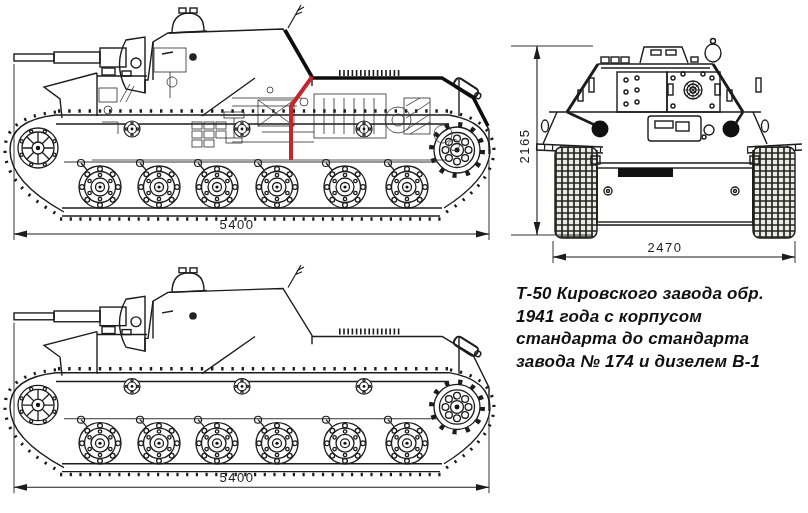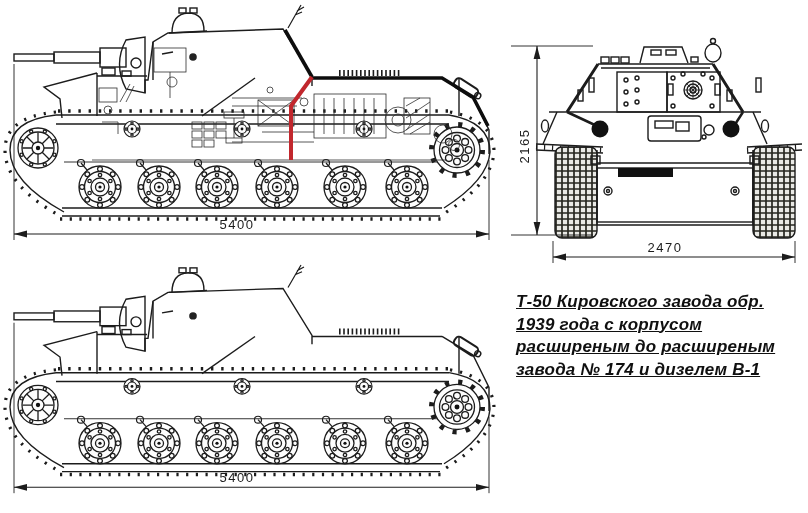--- a/index.html
+++ b/index.html
@@ -6,23 +6,23 @@
   .page{
     position:relative;width:808px;height:513px;background:#ffffff;
     overflow:hidden;font-family:"Liberation Sans",sans-serif;
   }
   .page svg{position:absolute;display:block;}
   .v-defs{width:0;height:0;position:absolute;}
   .v-top{left:2px;top:2px;}
   .v-front{left:505px;top:0px;}
   .v-bottom{left:2px;top:262px;}
   .caption{
-    position:absolute;left:516px;top:291px;width:292px;
+    position:absolute;left:516px;top:283px;width:292px;
     font-size:17px;line-height:22.5px;font-weight:700;font-style:italic;
-    color:#101010;letter-spacing:.2px;text-decoration:underline;
+    color:#101010;letter-spacing:.2px;
   }
   .dim-text{
     font-family:"Liberation Sans",sans-serif;font-size:13px;letter-spacing:1.5px;
     fill:#1c1c1c;
   }
 </style>
 </head>
 <body>
 
 <div class="page">
@@ -329,18 +329,18 @@
       <path d="M12,62 L12,236 M487,158 L487,236"></path>
       <path d="M12,230 L487,230" stroke-width="1.1"></path>
       <polygon points="12,230 25,226.5 25,233.5" fill="#1c1c1c" stroke="none"></polygon>
       <polygon points="487,230 474,226.5 474,233.5" fill="#1c1c1c" stroke="none"></polygon>
       <text class="dim-text" x="235" y="225" text-anchor="middle" stroke="none">5400</text>
     </g>
   </svg>
 
   <div class="caption">
     <div>Т-50 Кировского завода обр.</div>
-    <div>1939 года с корпусом</div>
-    <div>расширеным до расширеным</div>
+    <div>1941 года с корпусом</div>
+    <div>стандарта до стандарта</div>
     <div>завода № 174 и дизелем В-1</div>
   </div>
 
 </div>
 
 </body></html>

